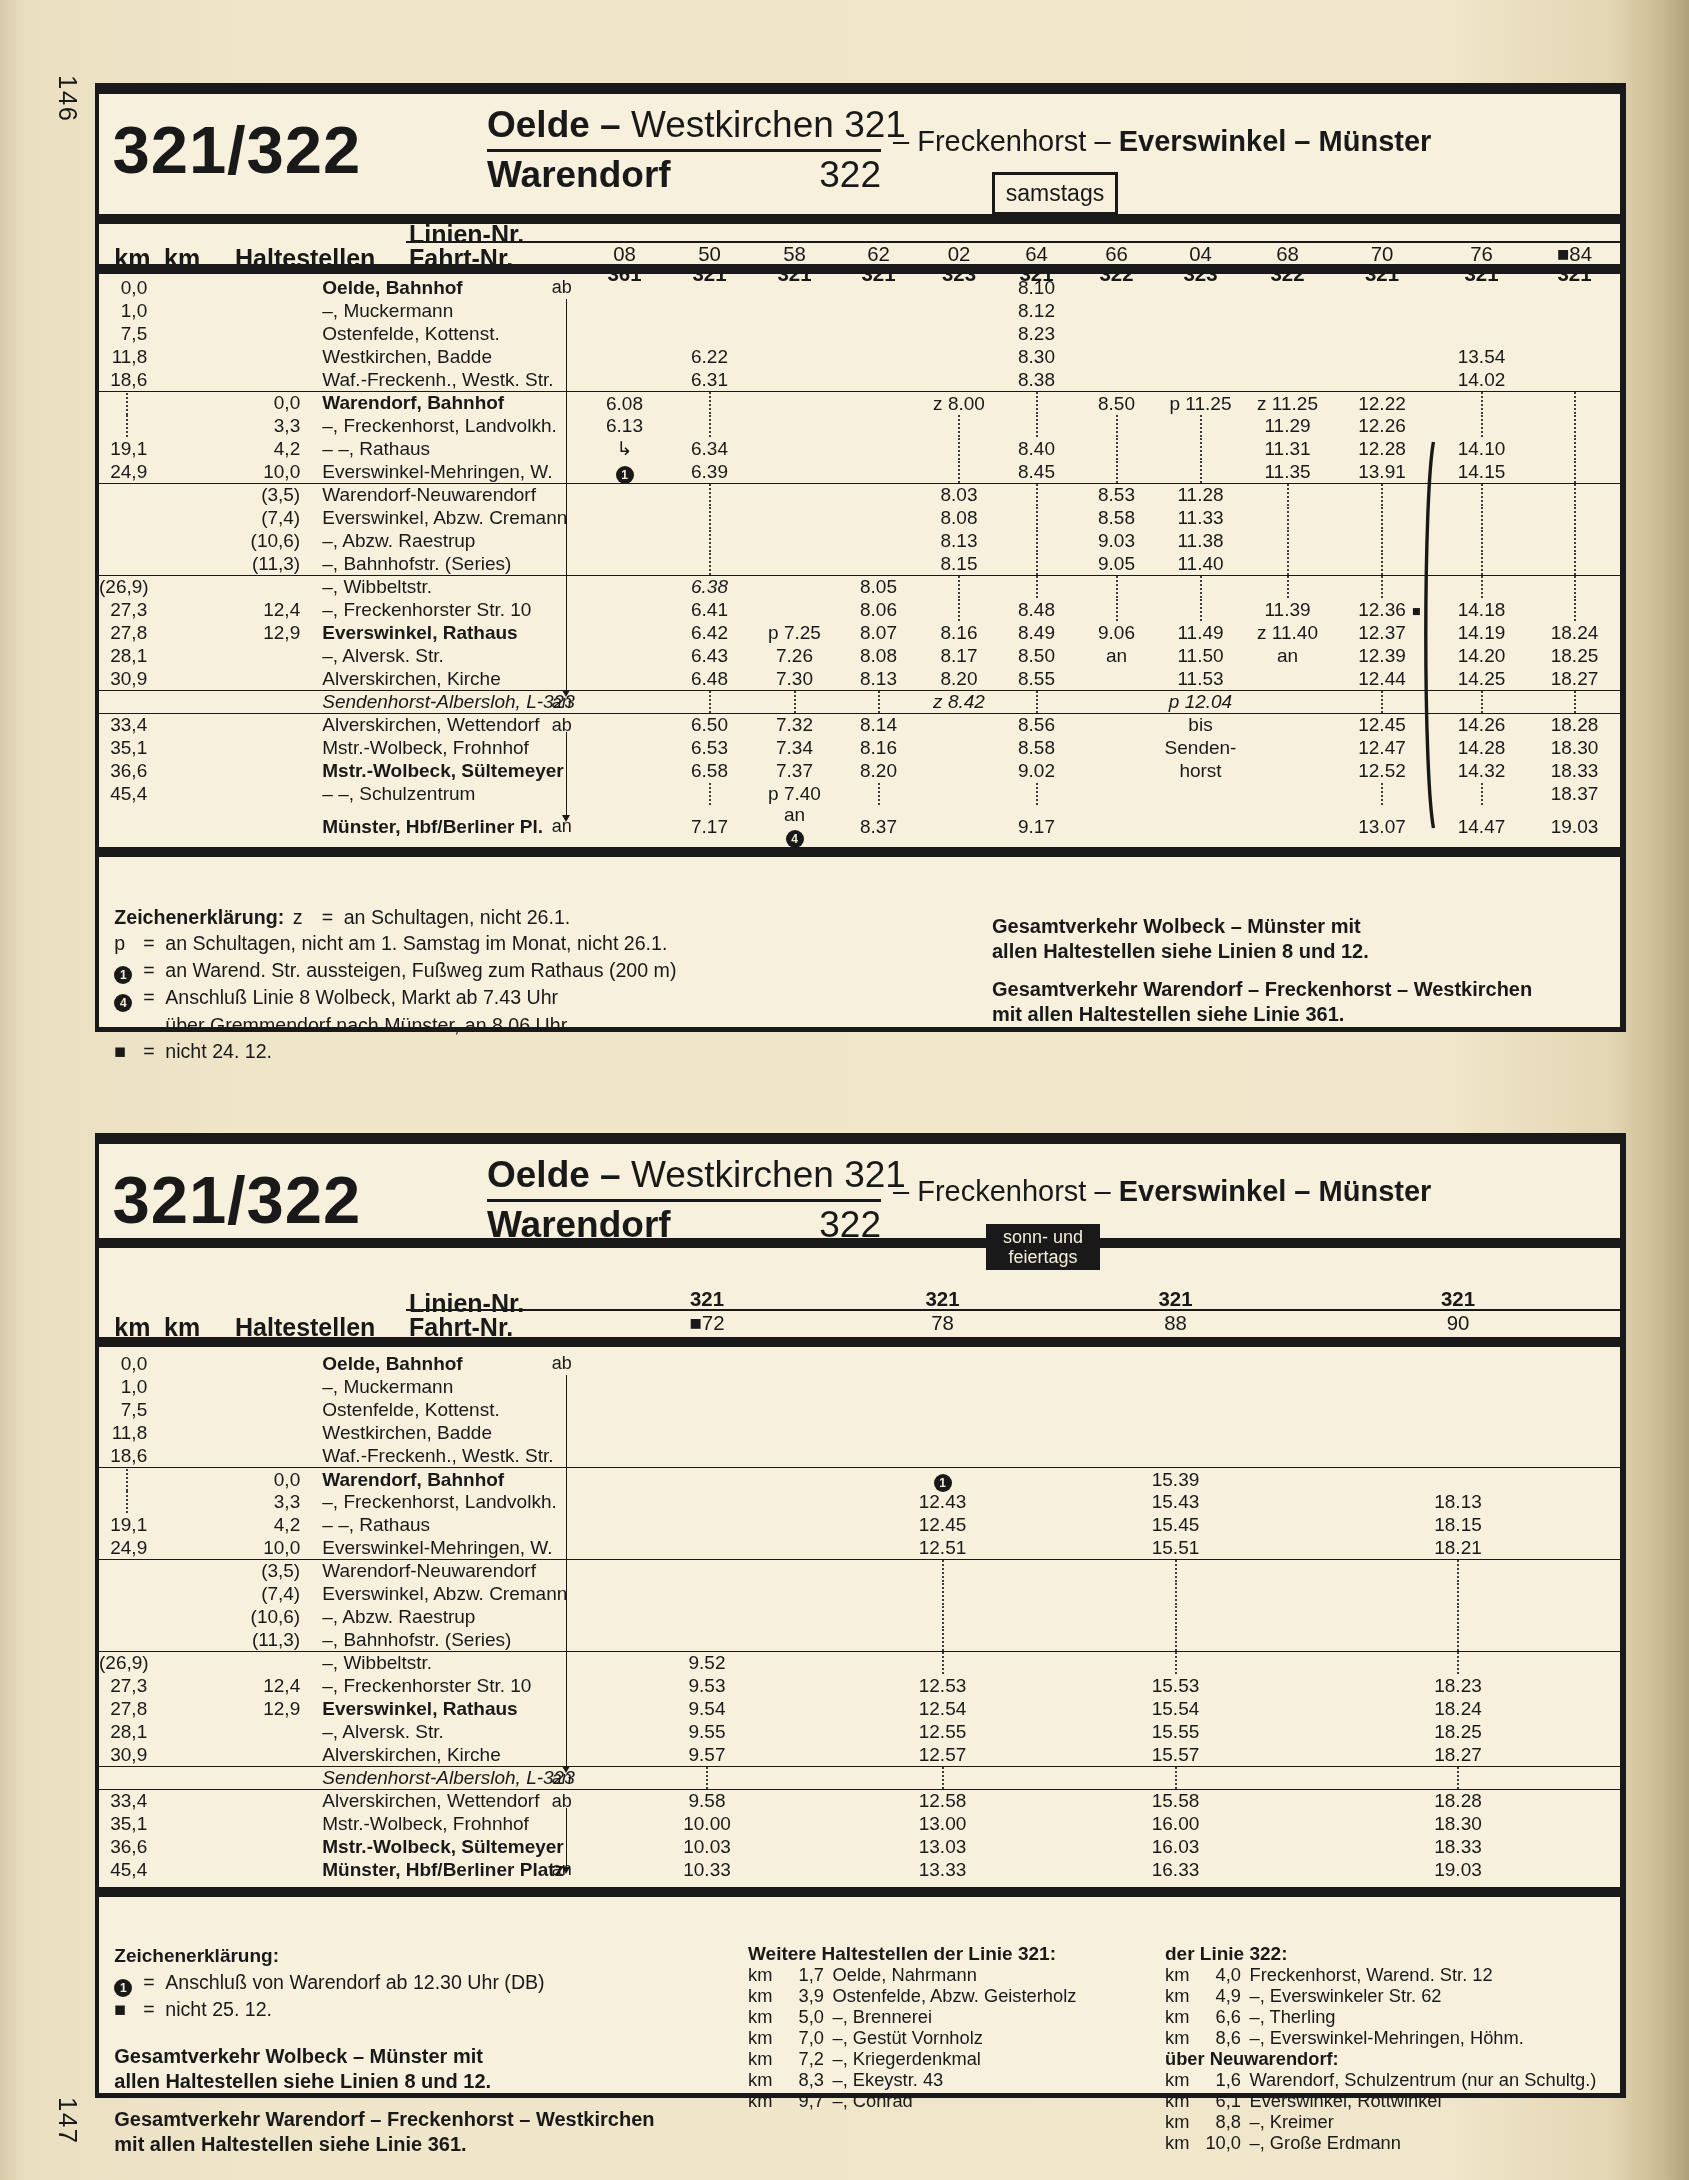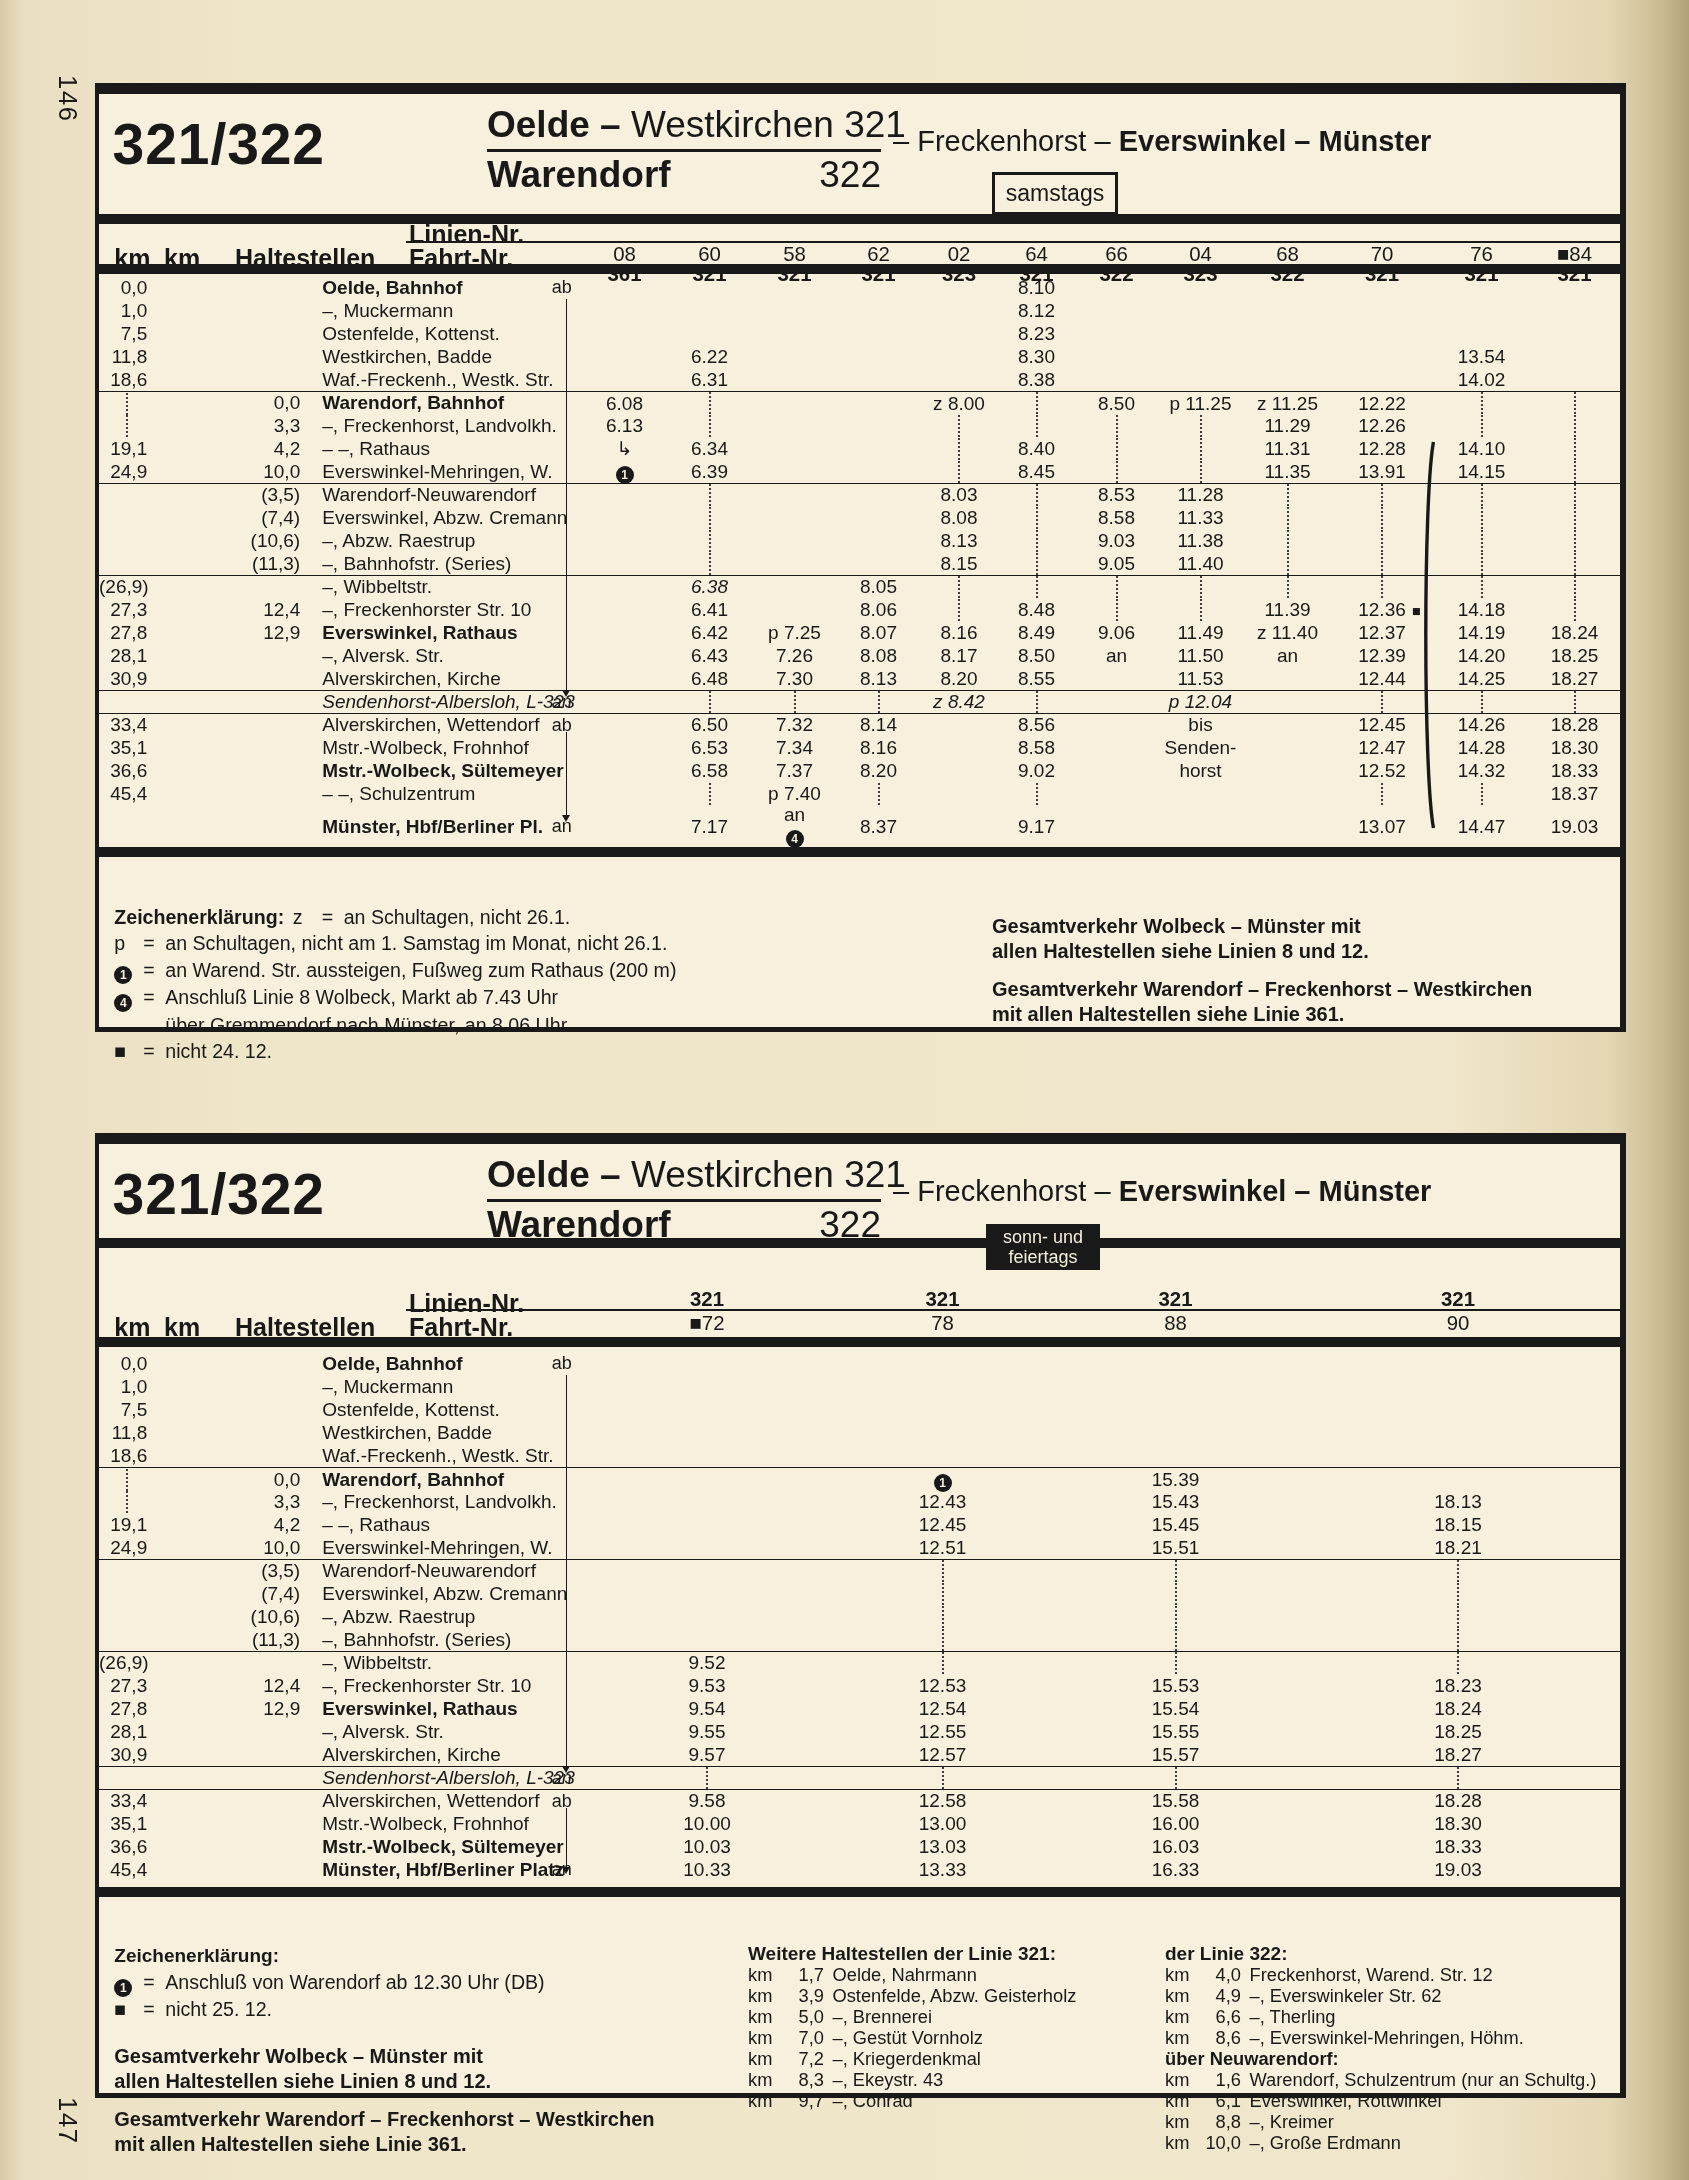--- a/index.html
+++ b/index.html
@@ -13,21 +13,21 @@
     writing-mode:vertical-rl;text-orientation:sideways;}
   #pn1{top:75px;} #pn2{top:2097px;}
 
   .ttable{position:absolute;left:95px;width:1531px;background:#f6f0dd;
     border:4.3px solid #191919;border-top-width:11px;border-right-width:6px;border-bottom-width:5.1px;
     box-sizing:border-box;}
   #table1{top:83px;height:949px;}
   #table2{top:1133px;height:965px;}
 
   
-  .linepair{position:absolute;left:13.6px;top:17px;font-size:57px;font-weight:bold;letter-spacing:0.9px;}
+  .linepair{position:absolute;left:13.6px;top:17px;font-size:67px;font-weight:bold;letter-spacing:0.9px;}
   .route{position:absolute;left:388px;top:10.2px;font-size:37px;white-space:nowrap;}
   .route-top .rb,.route-bottom .rb{font-weight:bold;}
   .route-rule{width:394px;height:3.4px;background:#191919;margin:2.6px 0 1.7px;}
   .route-bottom{display:flex;justify-content:space-between;width:394px;}
   .route-tail{position:absolute;left:794px;top:31px;font-size:29px;white-space:nowrap;}
   .route-tail .rb{font-weight:bold;}
   .daybox{position:absolute;left:893px;top:78px;width:126px;height:43px;border:3.4px solid #191919;
     background:#f6f0dd;display:flex;align-items:center;justify-content:center;font-size:23px;z-index:3;box-sizing:border-box;}
   .dayboxdark{position:absolute;left:887px;top:80px;width:114px;height:46px;background:#191919;color:#f4eedb;
     display:flex;align-items:center;justify-content:center;text-align:center;font-size:18px;line-height:20.4px;
@@ -146,21 +146,21 @@
       <div class="lnum">321</div>
       <div class="lnum">321</div>
     </div>
   <div class="colrule"></div>
   <div class="numrow frow" id="fnums1">
       <div></div>
       <div></div>
       <div></div>
       <div></div>
       <div class="fnum">08</div>
-      <div class="fnum">60</div>
+      <div class="fnum">50</div>
       <div class="fnum">58</div>
       <div class="fnum">62</div>
       <div class="fnum">02</div>
       <div class="fnum">64</div>
       <div class="fnum">66</div>
       <div class="fnum">04</div>
       <div class="fnum">68</div>
       <div class="fnum">70</div>
       <div class="fnum">76</div>
       <div class="fnum">■84</div>

